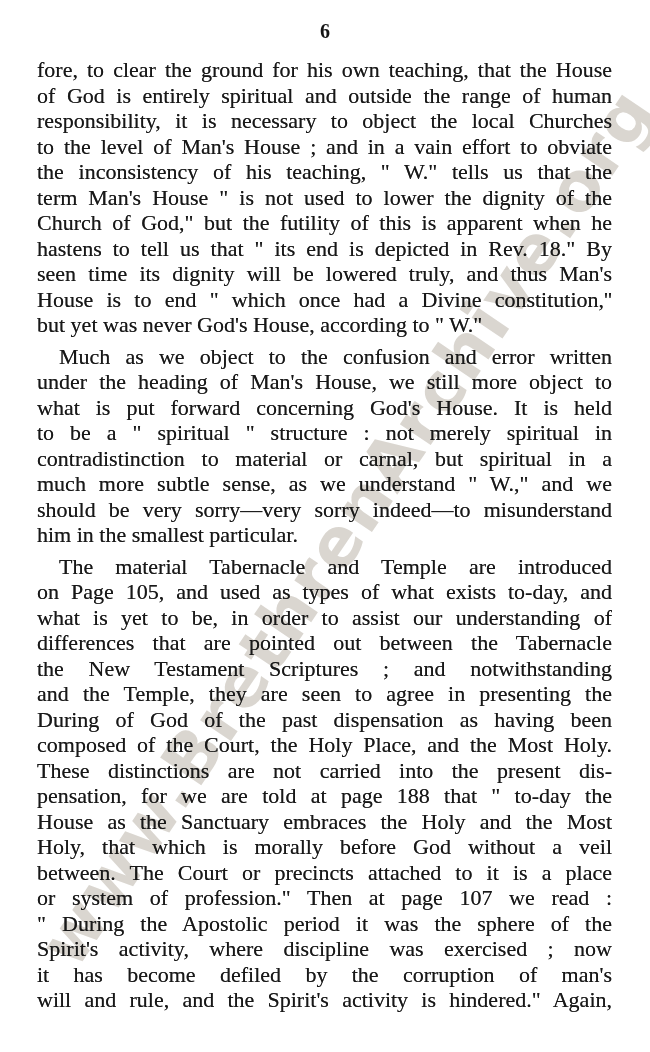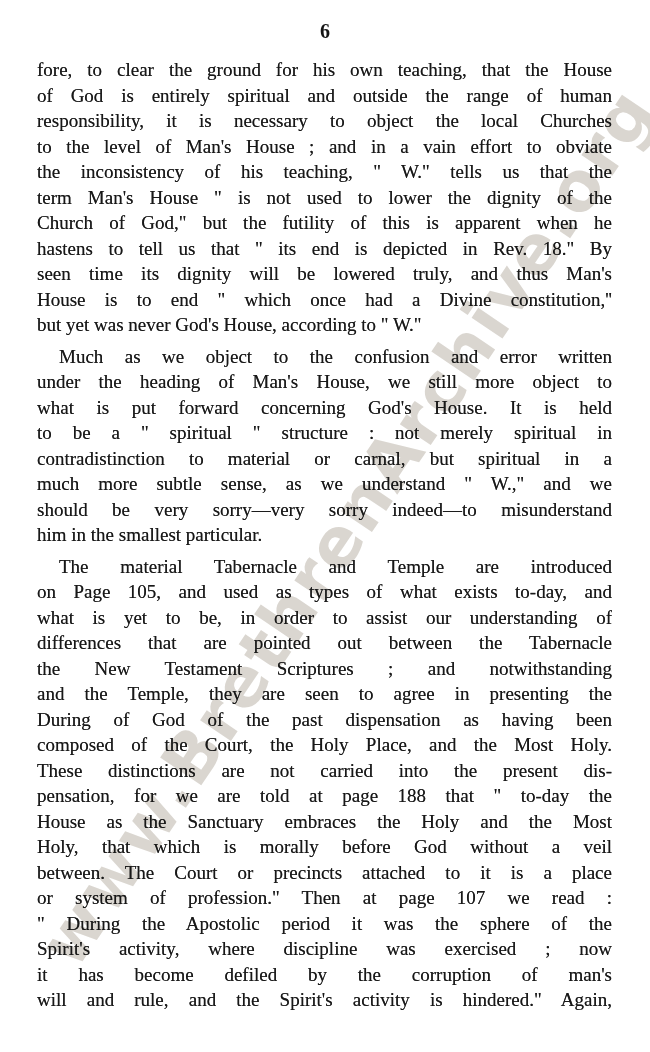--- a/index.html
+++ b/index.html
@@ -39,21 +39,21 @@
     font-size: 20px;
     font-weight: bold;
     color: #151515;
     z-index: 1;
   }
   .body-text {
     position: absolute;
     left: 37px;
     top: 57px;
     width: 575px;
-    font-size: 19px;
+    font-size: 22px;
     color: #181818;
     text-shadow: 0 0 0.5px rgba(0,0,0,0.65);
     z-index: 1;
   }
   .para { margin: 0; }
   .para + .para { margin-top: 6px; }
   .line {
     height: 25.5px;
     line-height: 25.5px;
     text-align: justify;

